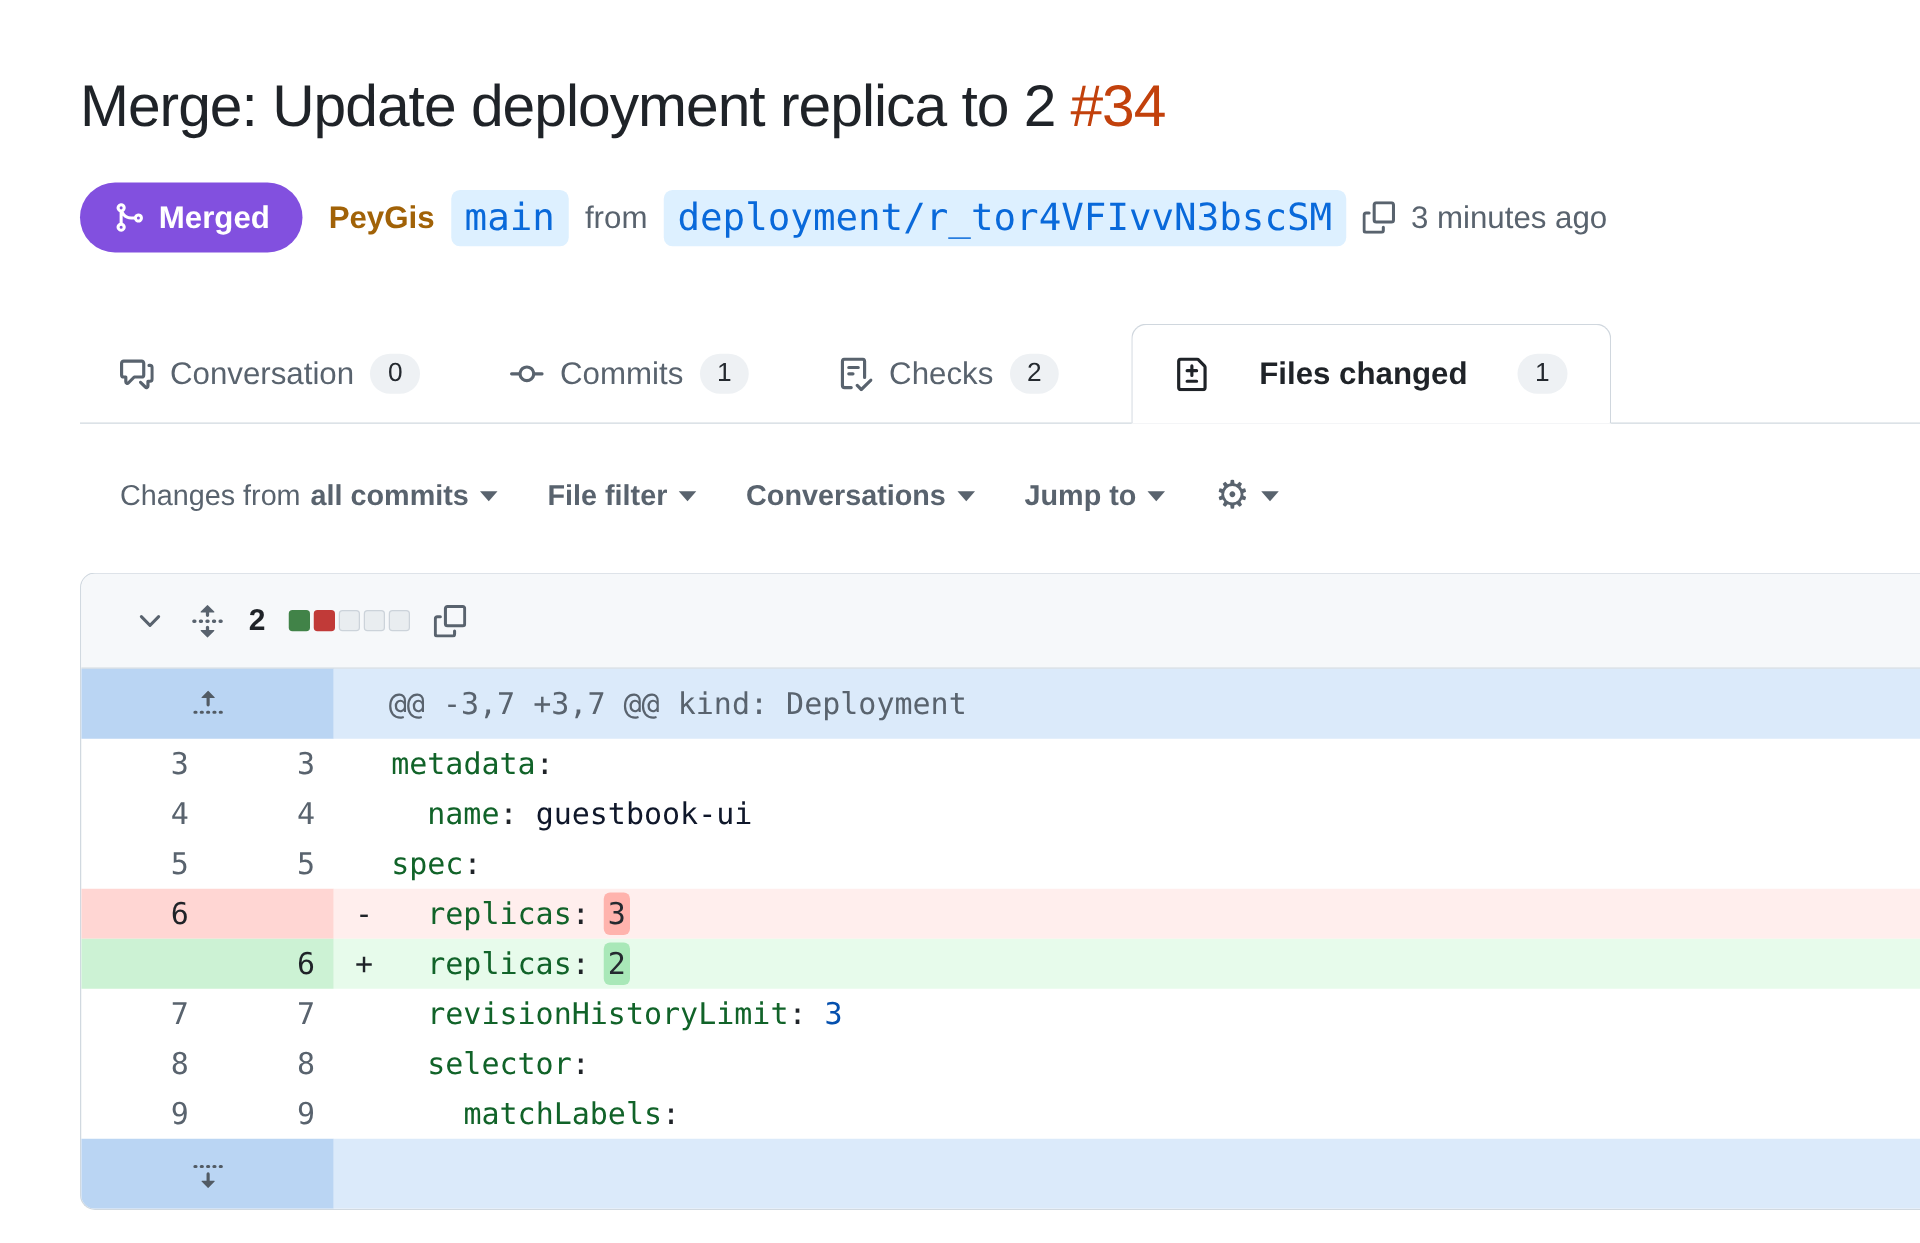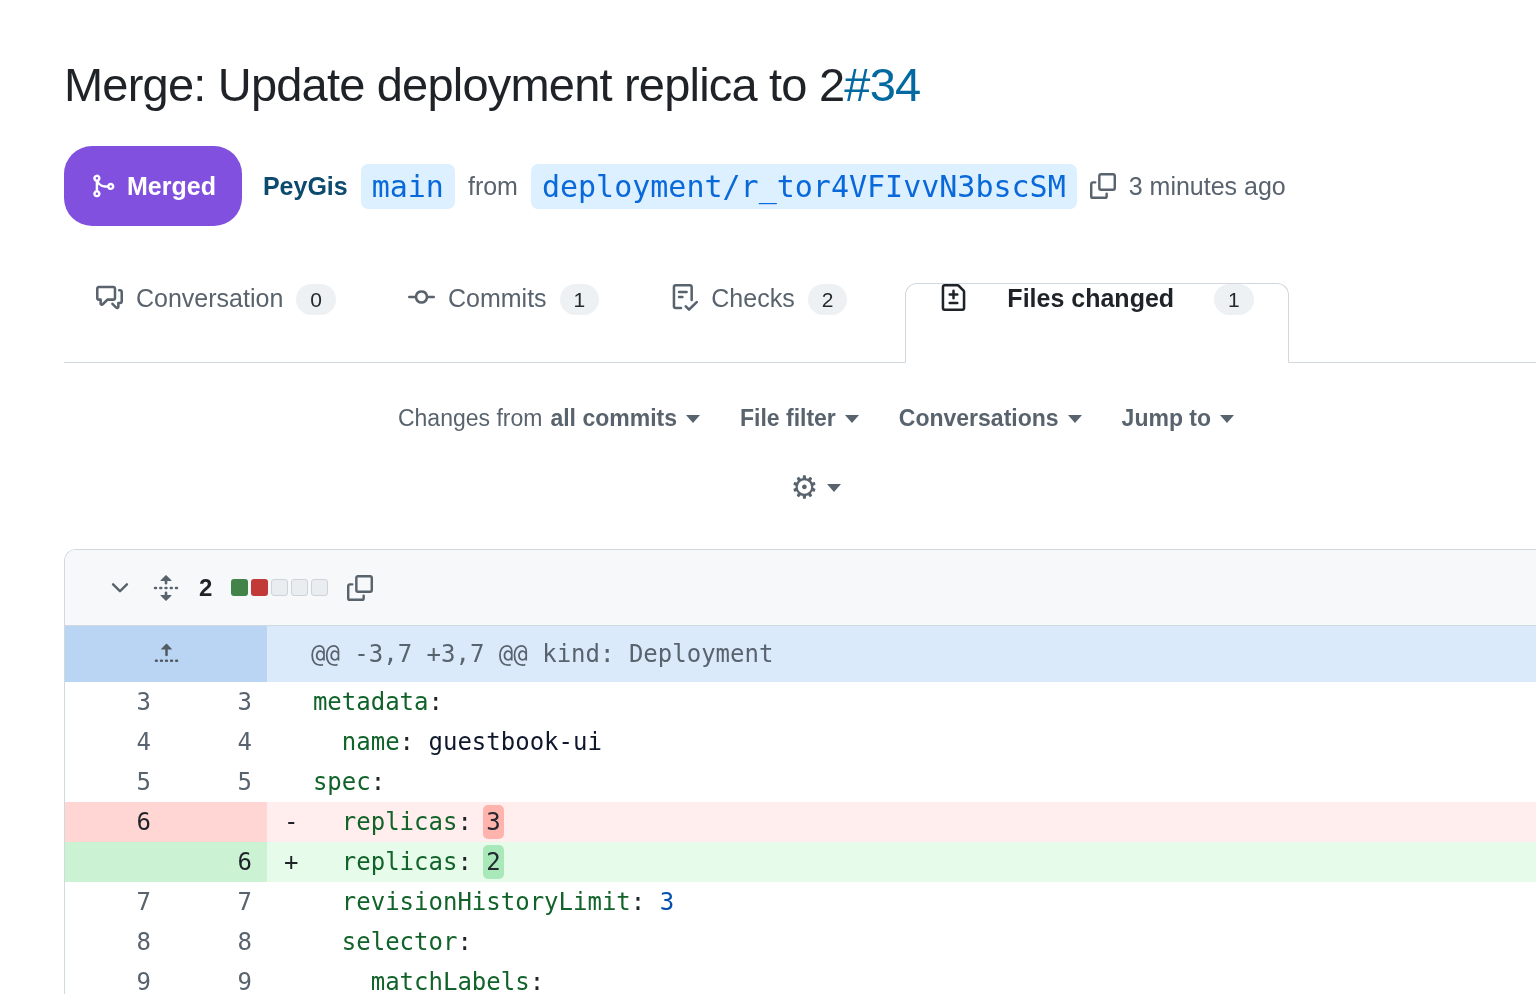--- a/index.html
+++ b/index.html
@@ -7,57 +7,57 @@
     width:1536px;height:994px;overflow:hidden;background:#fff;
     font-family:"Liberation Sans",sans-serif;color:#1f2328;
     -webkit-font-smoothing:antialiased;
   }
   svg{display:block}
   
   .page-title{
     margin:56px 64px 0 64px;font-size:47px;line-height:58px;font-weight:400;
     letter-spacing:-0.8px;color:#1f2328;
   }
-  .pr-number{color:#0369a1;font-weight:400;}
+  .pr-number{color:#c2410c;margin-left:12px;font-weight:400;}
   
   .meta{display:flex;align-items:center;margin:32px 0 0 64px;gap:13px;font-size:25px;color:#59636e;}
   .merged-badge{
     display:inline-flex;align-items:center;gap:11px;
     background:var(--c-merged,#8250df);color:#fff;font-weight:600;font-size:25px;
-    padding:12px 26px;height:56px;border-radius:28px;margin-right:8px;
-  }
-  .author{font-weight:700;color:#0c4a6e;}
+    padding:0 26px;height:56px;border-radius:28px;margin-right:8px;
+  }
+  .author{font-weight:700;color:#a16207;}
   .branch-pill{
     font-family:"DejaVu Sans Mono","Liberation Mono",monospace;font-size:30px;
     color:var(--c-branch-fg,#0969da);background:var(--c-branch-bg,#ddf0ff);
     padding:5px 11px;border-radius:7px;white-space:nowrap;
   }
   .copy-btn{display:inline-flex;color:#59636e;cursor:pointer;background:none;border:none;padding:0;}
   
   .tabs-nav{
     display:flex;align-items:flex-end;margin:56px 0 0 64px;
     border-bottom:1px solid #d1d9e0;height:80px;padding-left:18px;position:relative;
   }
   .tab{
-    display:flex;align-items:flex-start;gap:13px;font-size:25px;color:#59636e;
+    display:flex;align-items:center;gap:13px;font-size:25px;color:#59636e;
     padding:0 14px;height:78px;margin-right:44px;cursor:pointer;white-space:nowrap;
   }
   .tab .ticon{color:#59636e;display:flex;}
   .tab.active{
     position:relative;z-index:1;background:#fff;border:1px solid #d0d7de;border-bottom:1px solid #fff;
     border-radius:12px 12px 0 0;height:80px;margin-bottom:-1px;padding:0 34px;
     font-weight:600;color:#1f2328;margin-right:0;box-sizing:border-box;gap:40px;
   }
   .tab.active .ticon{color:#1f2328;}
   .counter{
     background:#eef1f4;border-radius:999px;padding:3px 14px;font-size:21px;
     font-weight:400;color:#24292f;line-height:1.2;
   }
   
-  .toolbar{display:flex;align-items:center;gap:40px;margin:42px 0 0 96px;font-size:23px;color:#59636e;flex-direction:column;}
+  .toolbar{display:flex;align-items:center;gap:40px;margin:42px 0 0 96px;font-size:23px;color:#59636e;}
   .tb-item{display:flex;align-items:center;cursor:pointer;white-space:nowrap;}
   .tb-item .prefix{font-weight:400;margin-right:8px;}
   .tb-item .lab{font-weight:600;}
   .caret{
     width:0;height:0;border-left:7px solid transparent;border-right:7px solid transparent;
     border-top:8px solid currentColor;margin-left:9px;display:inline-block;
   }
   .gear-glyph{font-size:31px;line-height:1;color:#59636e;font-family:"DejaVu Sans",sans-serif;}
   
   .diff-panel{

